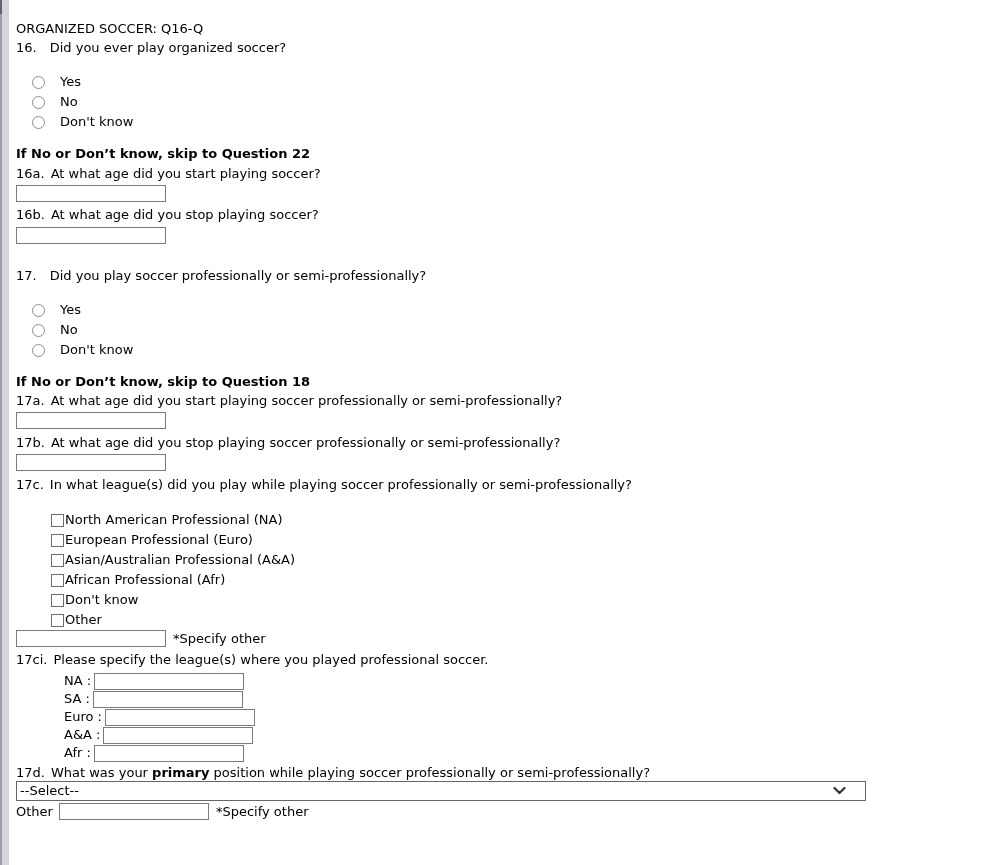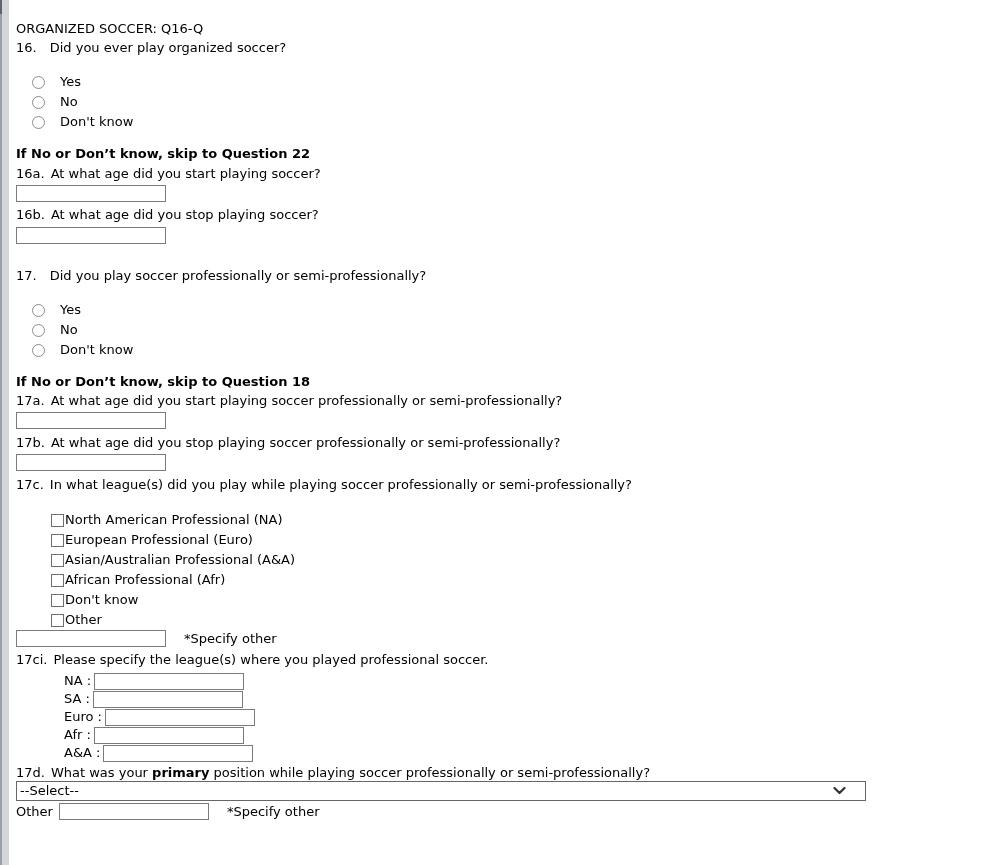--- a/index.html
+++ b/index.html
@@ -43,21 +43,21 @@
   .q17-gap { margin-top: 24px; }
   .check-group { margin-top: 17px; margin-left: 13px; }
   .check-row { height: 20px; display: flex; align-items: center; margin-left: 22px; }
   input.check {
     appearance: none; -webkit-appearance: none;
     width: 13px; height: 13px; margin: 0 1px 0 0; flex: 0 0 13px;
     border: 1px solid #6e6e6e; background: #fff; box-sizing: border-box;
   }
   .specify-row { display: flex; align-items: center; height: 17px; }
   .specify-row .tinput { margin-top: 0; }
-  .specify-label { margin-left: 18px; }
+  .specify-label { margin-left: 7px; }
   .ci-line { margin-top: 5px; display: flex; }
   .league-rows { margin-top: 4px; }
   .league-row { height: 18px; display: flex; align-items: center; margin-left: 48px; }
   .league-label { margin-right: 3px; white-space: pre; }
   .league-row .tinput { margin-top: 0; }
   .d-line { margin-top: 3px; display: flex; }
   .fake-select {
     margin-top: 0; width: 850px; height: 20px; box-sizing: border-box;
     border: 1px solid #666; background: #fff;
     display: flex; align-items: center; justify-content: space-between;
@@ -194,25 +194,25 @@
     </div>
     <div class="league-row">
       <span class="league-label">SA :</span>
       <input type="text" class="tinput" value="" style="">
     </div>
     <div class="league-row">
       <span class="league-label">Euro :</span>
       <input type="text" class="tinput" value="" style="">
     </div>
     <div class="league-row">
+      <span class="league-label">A&amp;A :</span>
+      <input type="text" class="tinput" value="" style="">
+    </div>
+    <div class="league-row">
       <span class="league-label">Afr :</span>
-      <input type="text" class="tinput" value="" style="">
-    </div>
-    <div class="league-row">
-      <span class="league-label">A&amp;A :</span>
       <input type="text" class="tinput" value="" style="">
     </div>
   </div>
 
   <div class="d-line">
     <span class="qnum-sub">17d.</span>
     <span class="prewrap"><span>What was your </span><b>primary</b><span> position while playing soccer professionally or semi-professionally?</span></span>
   </div>
 
   <div class="fake-select">

